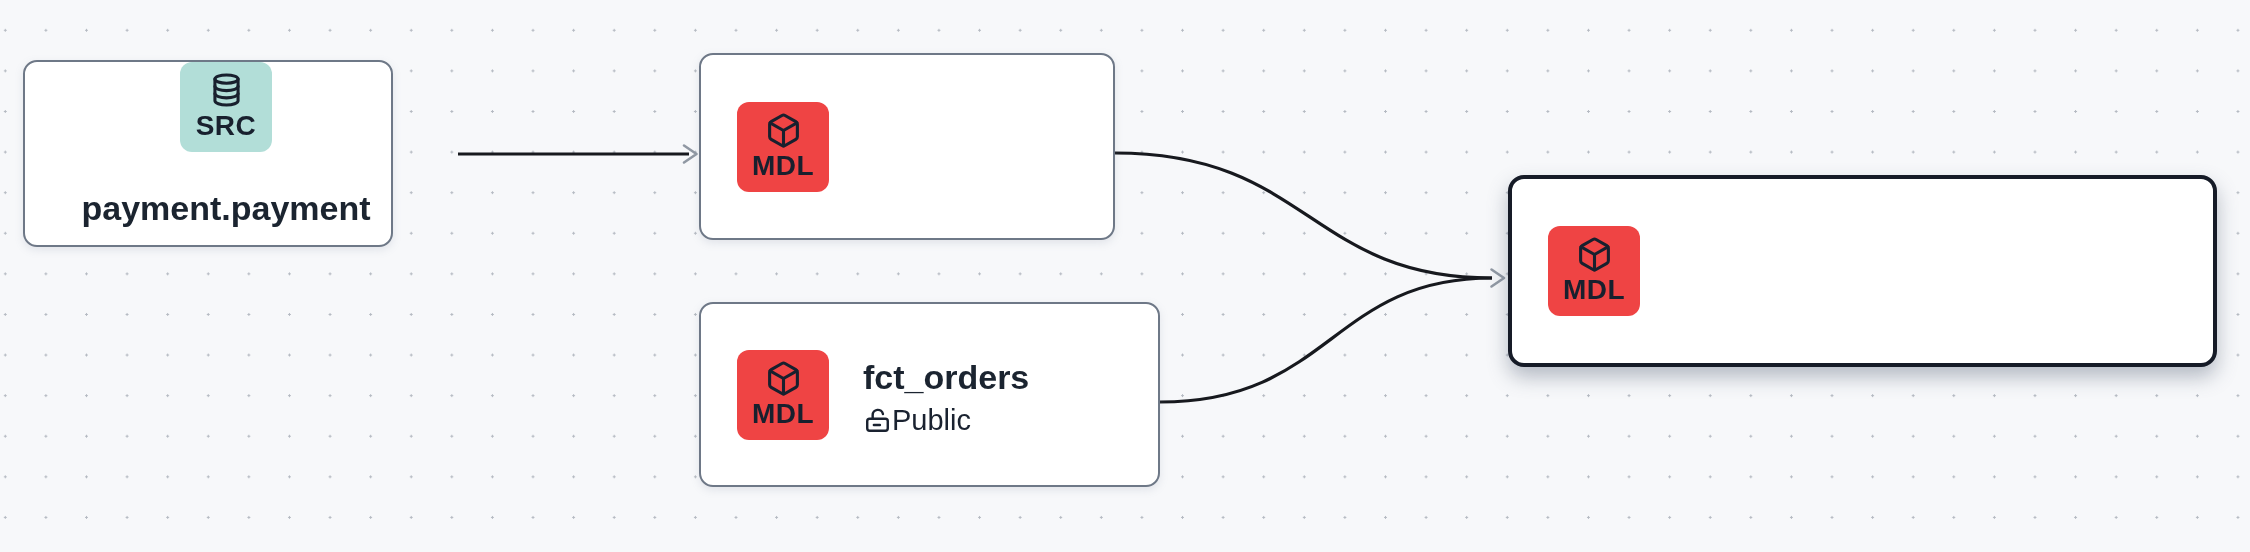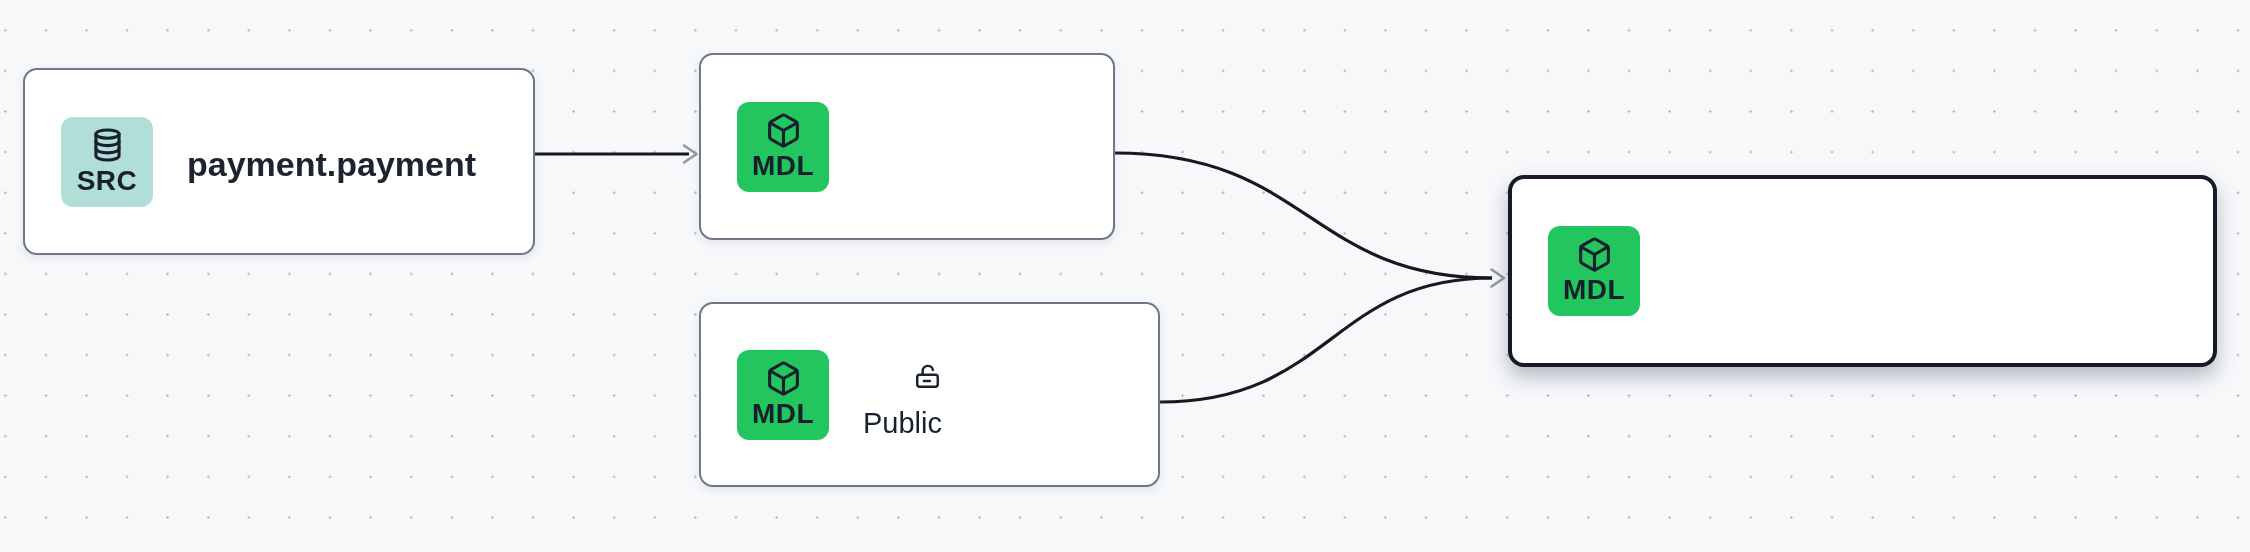--- a/index.html
+++ b/index.html
@@ -50,21 +50,21 @@
     padding-left: 36px;
     gap: 34px;
     box-shadow: 0 3px 8px rgba(130,140,160,0.18);
     cursor: pointer;
   }
   .node.selected {
     border: 4.5px solid #161b27;
     border-radius: 16px;
     box-shadow: 0 10px 20px rgba(100,110,130,0.45);
   }
-  .node-stripe { left: 23px;   top: 68px;  width: 512px; height: 187px; }
+  .node-stripe { left: 23px;   top: 60px;  width: 370px; height: 187px; flex-direction: column; }
   .node-stg    { left: 699px;  top: 53px;  width: 416px; height: 187px; }
   .node-fct    { left: 699px;  top: 302px; width: 461px; height: 185px; }
   .node-agg    { left: 1508px; top: 175px; width: 709px; height: 192px; }
 
   .badge {
     flex: none;
     width: 92px;
     height: 90px;
     border-radius: 12px;
     display: flex;
@@ -83,41 +83,40 @@
     stroke-linejoin: round;
   }
   .badge-label {
     font-size: 28px;
     font-weight: 600;
     line-height: 1.1;
     margin-top: 2px;
     letter-spacing: 0.5px;
   }
   .badge-src { background: #b2ded8; }
-  .badge-mdl { background: #22c55e; }
+  .badge-mdl { background: #ef4444; }
 
   .node-title {
     font-size: 34px;
     font-weight: 600;
     color: #1b2430;
     white-space: nowrap;
     transform: translateY(3px);
     line-height: 1.15;
   }
   .node-text { display: flex; flex-direction: column; }
   .node-sub {
     display: flex;
-    align-items: flex-end;
-    gap: 16px;
+    align-items: center;
+    gap: 0;
     margin-top: 7px;
     font-size: 29px;
     font-weight: 500;
     color: #1a2230;
     transform: translateY(3px);
-    flex-direction: column;
   }
   .node-sub svg {
     width: 29px;
     height: 29px;
     stroke: #1a2230;
     fill: none;
     stroke-width: 2;
     stroke-linecap: round;
     stroke-linejoin: round;
   }
@@ -162,20 +161,21 @@
   <div class="node node-fct">
     <div class="badge badge-mdl">
       <svg viewBox="0 0 24 24">
         <path d="M21 8a2 2 0 0 0-1-1.73l-7-4a2 2 0 0 0-2 0l-7 4A2 2 0 0 0 3 8v8a2 2 0 0 0 1 1.73l7 4a2 2 0 0 0 2 0l7-4A2 2 0 0 0 21 16Z"></path>
         <path d="M3.3 7l8.7 5 8.7-5"></path>
         <path d="M12 22V12"></path>
       </svg>
       <span class="badge-label">MDL</span>
     </div>
     <div class="node-text">
+      <div class="node-title">fct_orders</div>
       <div class="node-sub">
         <svg viewBox="0 0 24 24">
           <rect x="3.5" y="10.5" width="17" height="10" rx="2"></rect>
           <path d="M8 10.5 V7.6 a4.3 4.3 0 0 1 8.5 -1"></path>
           <path d="M9 15.7 h5"></path>
         </svg>
         <span>Public</span>
       </div>
     </div>
   </div>

